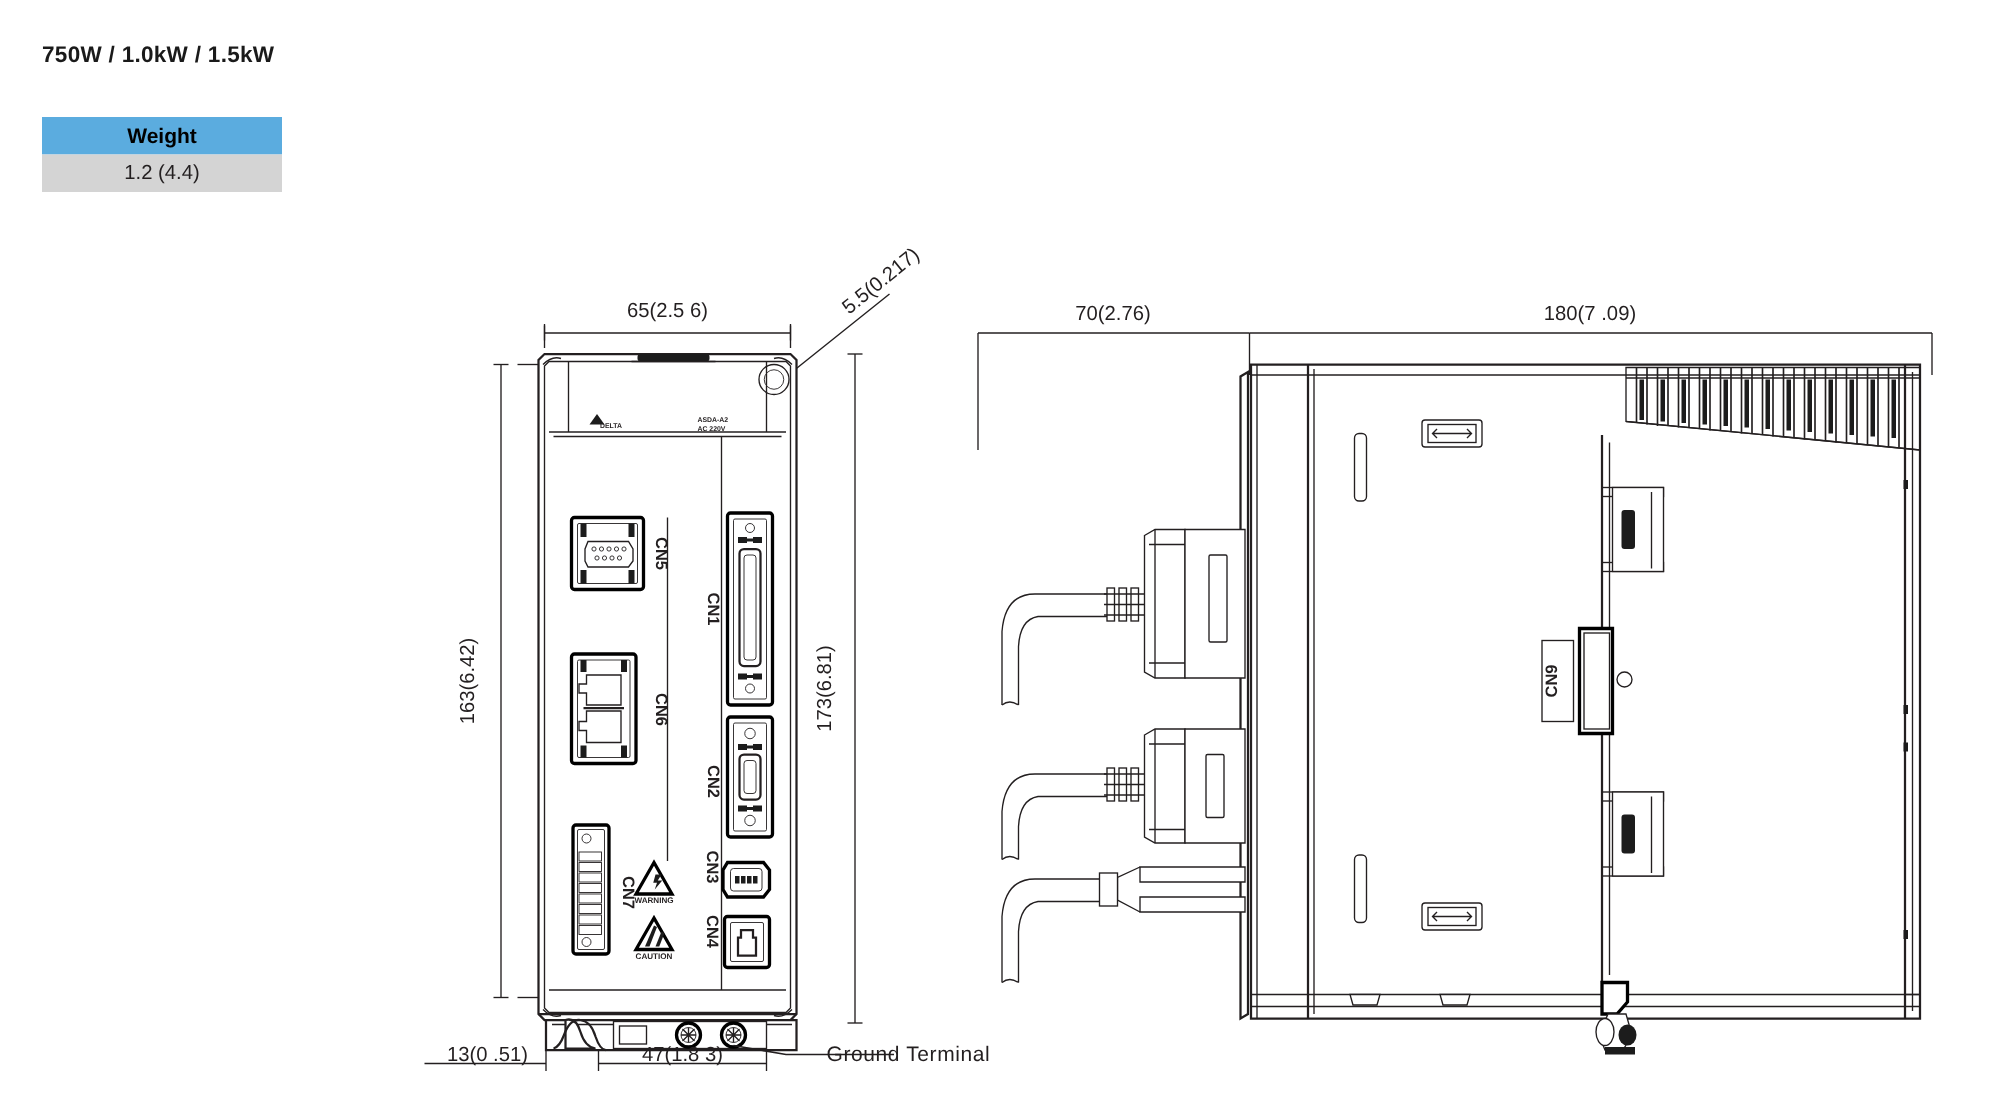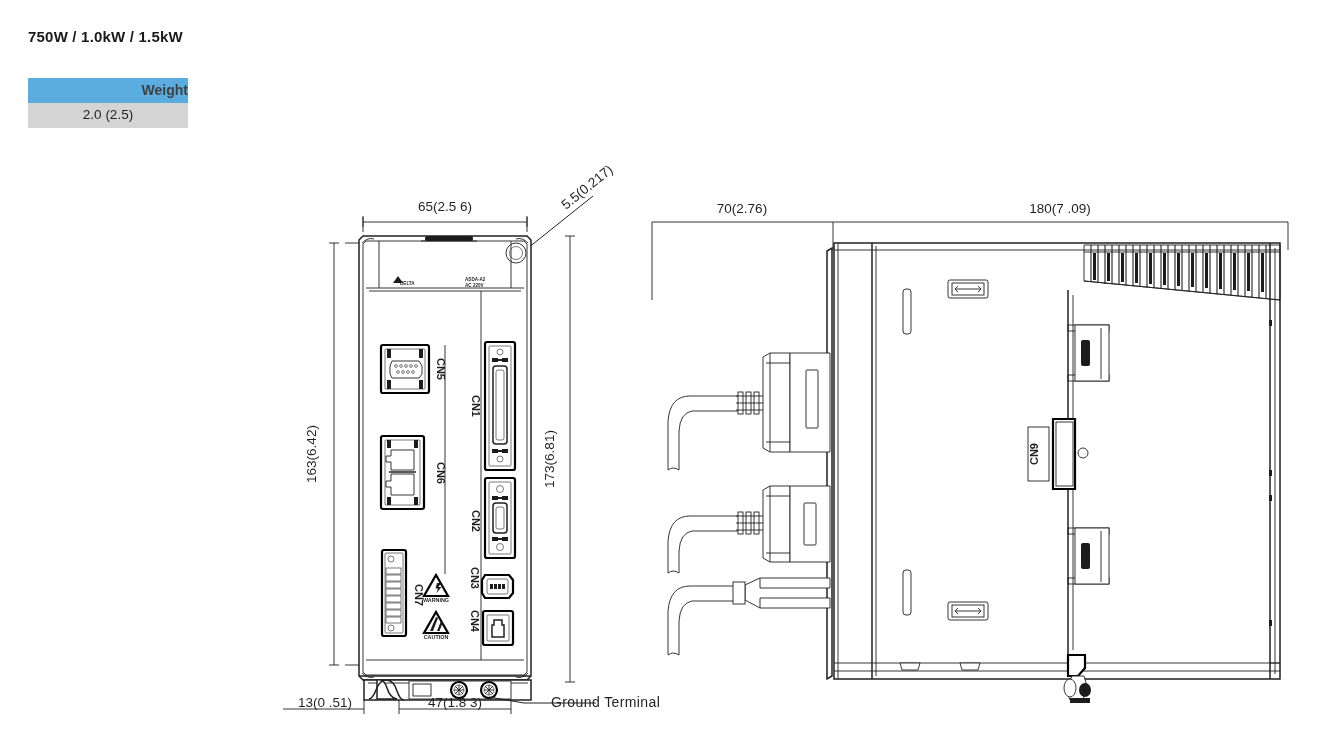--- a/index.html
+++ b/index.html
@@ -31,24 +31,24 @@
   
   #weight-table {
     position: absolute;
     left: 28px;
     top: 78px;
     width: 160px;
     border-collapse: collapse;
   }
   #weight-table th {
     background: #5bacdf;
-    color: #404040;
+    color: #000000;
     font-size: 14px;
     font-weight: bold;
-    text-align: right;
+    text-align: center;
     padding: 5px 0 6px 0;
     line-height: 1;
   }
   #weight-table td {
     background: #d4d4d4;
     color: #231f20;
     font-size: 13.5px;
     text-align: center;
     padding: 5px 0 6px 0;
     line-height: 1;
@@ -89,21 +89,21 @@
 <body>
 
 <div id="power-heading">750W / 1.0kW / 1.5kW</div>
 
 <table id="weight-table">
   <tbody>
       <tr>
     <th>Weight</th>
   </tr>
   <tr>
-    <td>2.0 (2.5)</td>
+    <td>1.2 (4.4)</td>
   </tr>
 </tbody>
   </table>
 
 <svg id="drawing" viewBox="0 0 1328 746">
 
   <g>
 
     <g>
       <line class="extline" x1="363" y1="232" x2="363" y2="216"></line>

